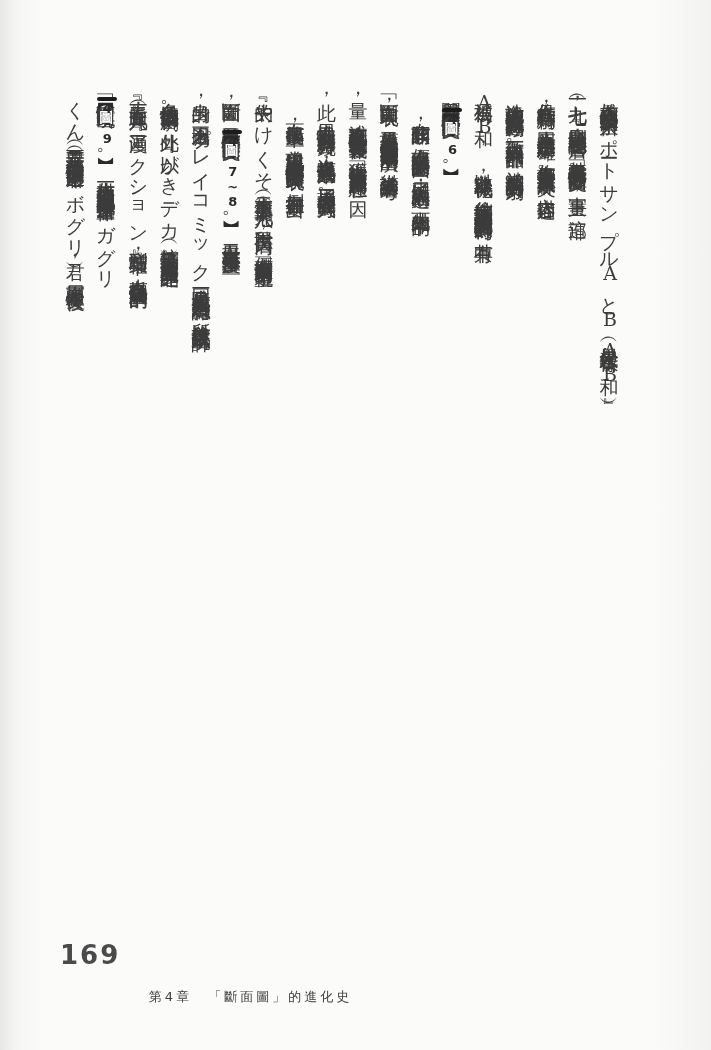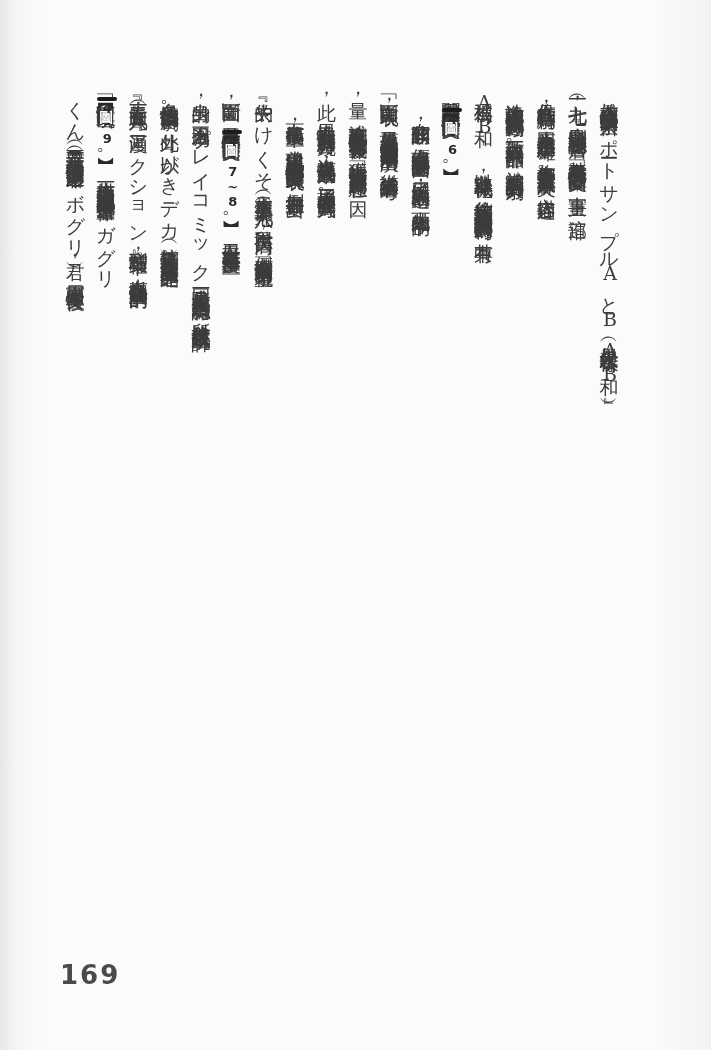--- a/index.html
+++ b/index.html
@@ -37,21 +37,21 @@
     padding:2px 2px;
     border-radius:2px;
     letter-spacing:0;
   }
   .fignum{
     font-size:13px;
     letter-spacing:0;
   }
   .footer-pagenum{
     position:absolute;
-    left:60px;top:960px;
+    left:60px;top:940px;
     font-family:"DejaVu Sans","Liberation Sans",sans-serif;
     font-weight:bold;
     font-size:26px;
     color:#4a4a4a;
     letter-spacing:2px;
   }
   .footer-runhead{
     position:absolute;
     left:0;right:210px;top:988px;
     text-align:center;
@@ -82,14 +82,15 @@
       <div class="column">斷面圖」，以及從背後與女性性交的「性交斷面圖」<span class="figref"><span class="figbr">【</span><span class="figbox">圖</span><span class="fignum">4-7~8</span><span class="figbr">】</span></span>。吾妻日出夫本來是畫少年漫畫</div>
       <div class="column">出身的，不過因為プレイコミック同時也是一本成人向的漫畫雜誌，所以該作就被畫成了出現許</div>
       <div class="column">多色情描寫的低俗喜劇。此外，以『がきデカ（搞笑刑警）』等搞笑漫畫知名的山上龍彥之作品</div>
       <div class="column">『青春山脈』（一九八二，『漫画アクション増刊』雙葉社）中，也有完全像是人體解剖圖的</div>
       <div class="column">「性交斷面圖」出現<span class="figref"><span class="figbr">【</span><span class="figbox">圖</span><span class="fignum">4-9</span><span class="figbr">】</span></span>。本作描述的是一位疑似在調侃五〇年代少年漫畫名作『イガグリ</div>
       <div class="column">くん（栗子君）』（福井英一）中的倫理性的主角・栗子君（イボグリ君），用石頭砸暈女性後</div>
     </div>
 
   <div class="footer-pagenum">169</div>
 
+  <div class="footer-runhead">第4章　「斷面圖」的進化史</div>
 
 </div>
 
 </body></html>

